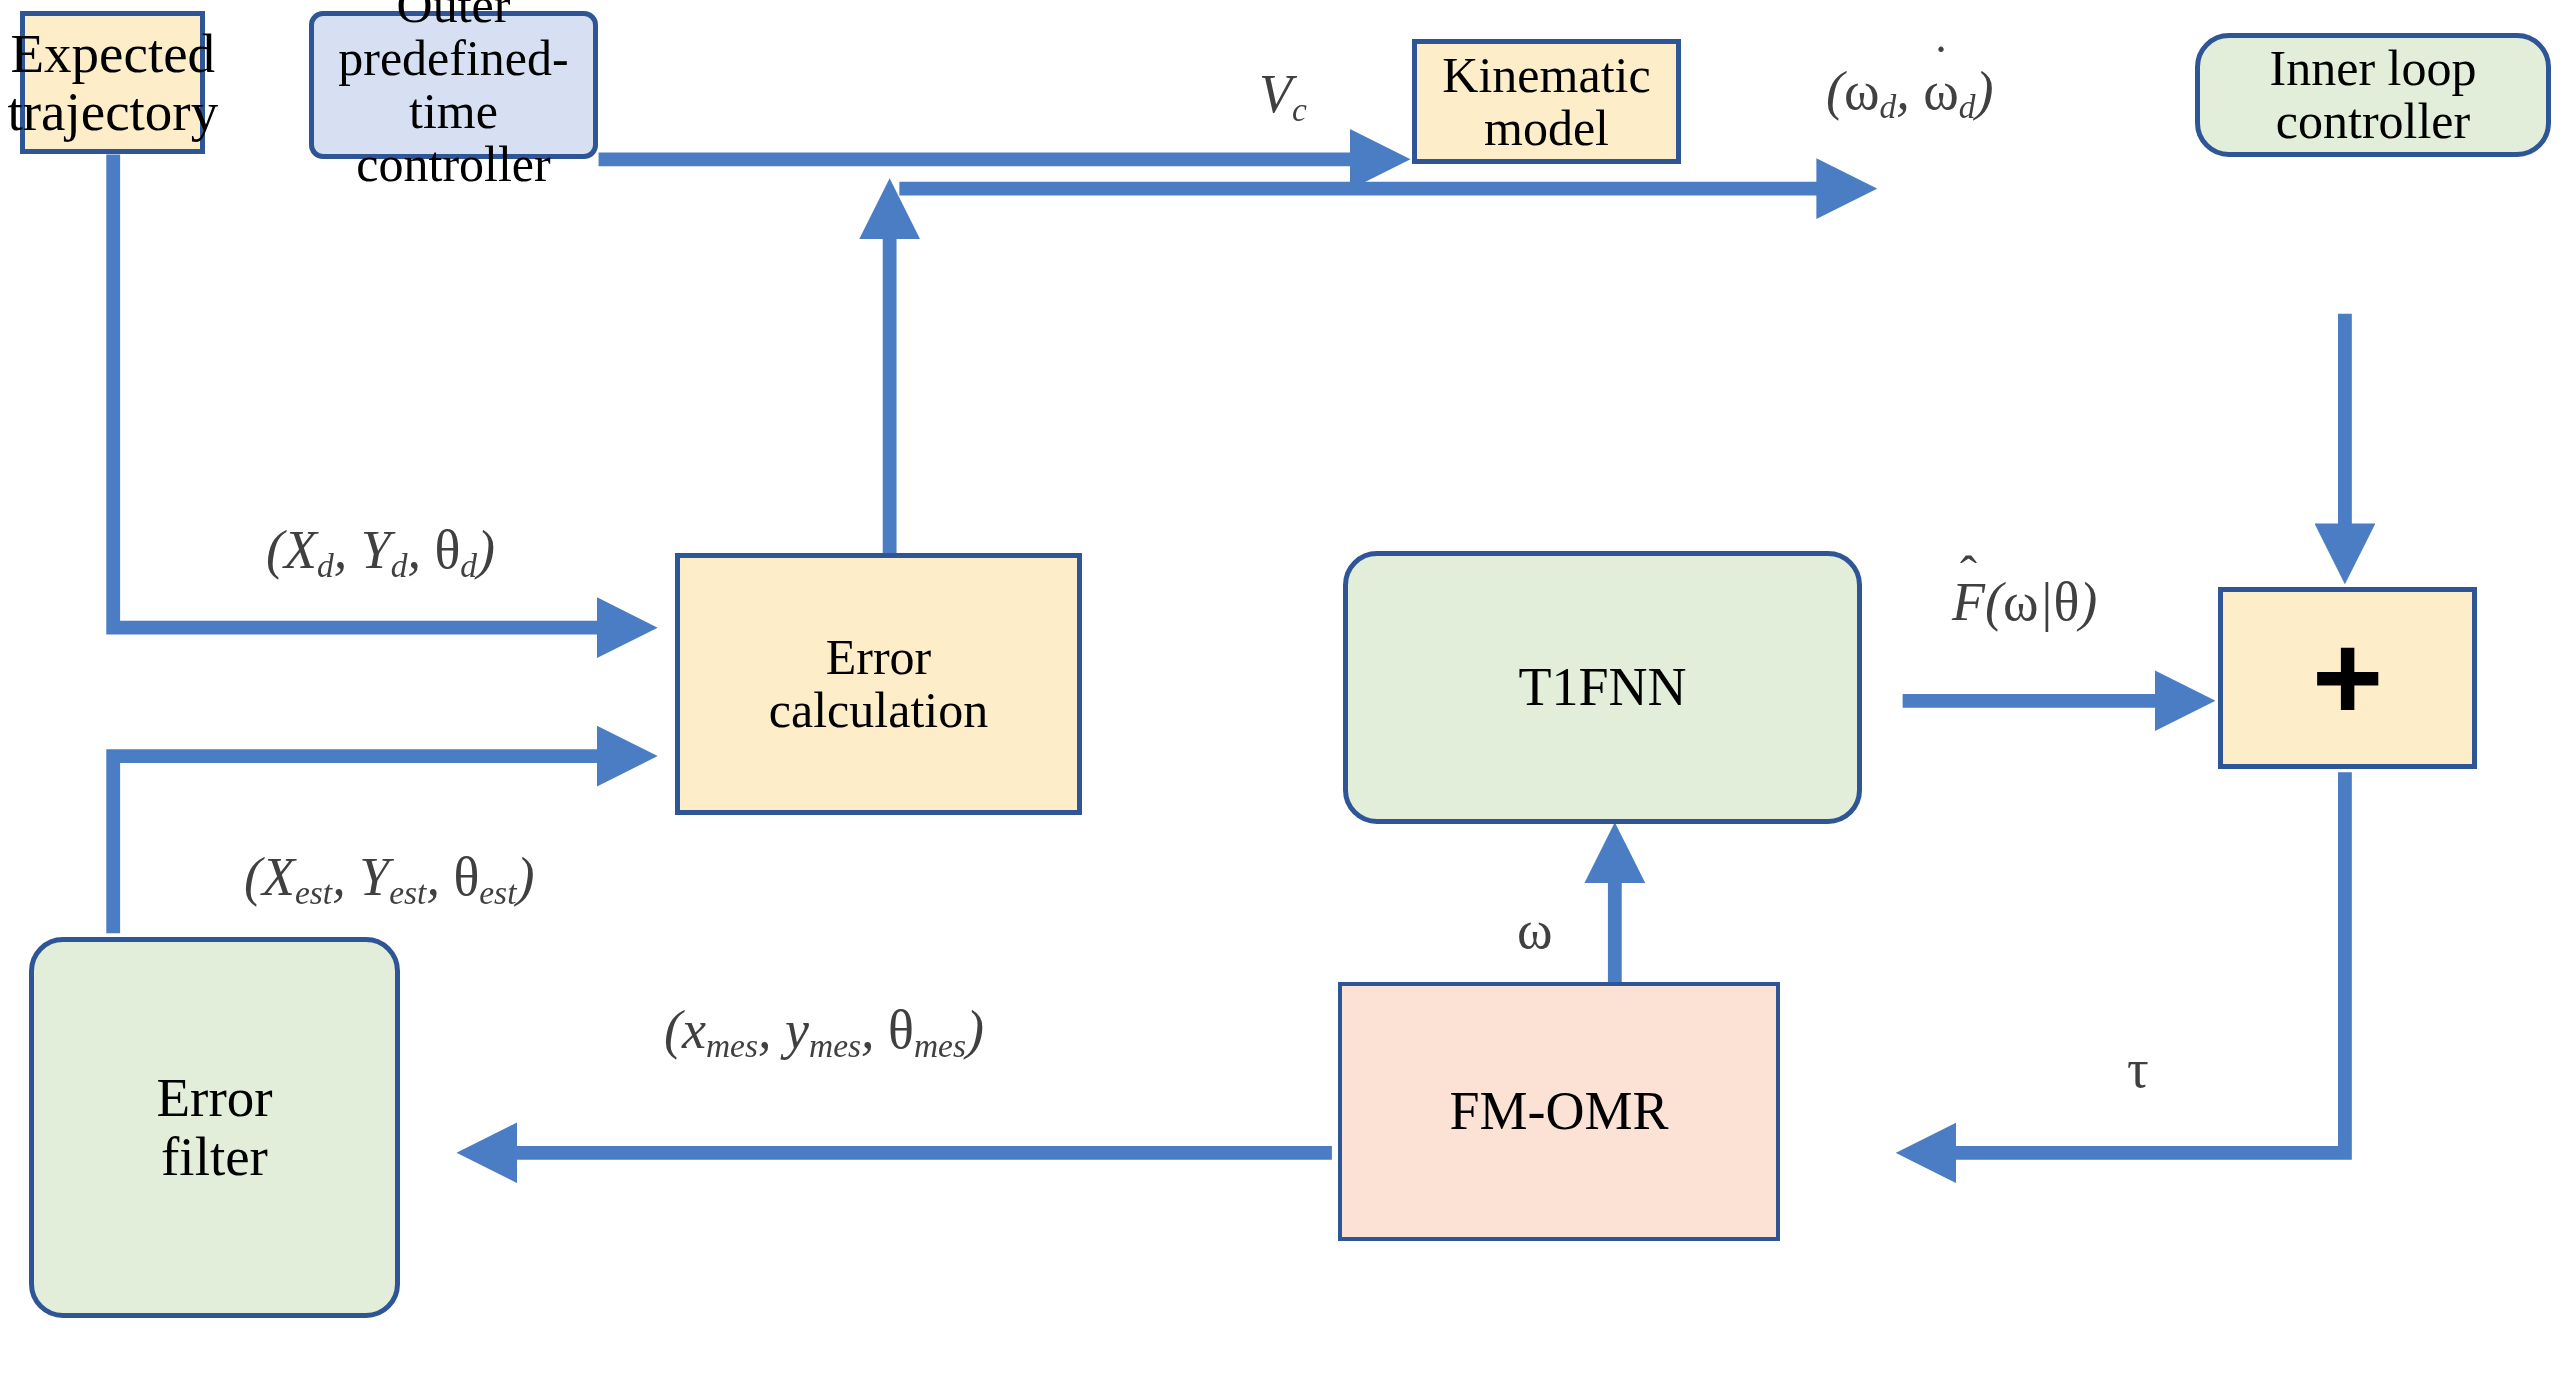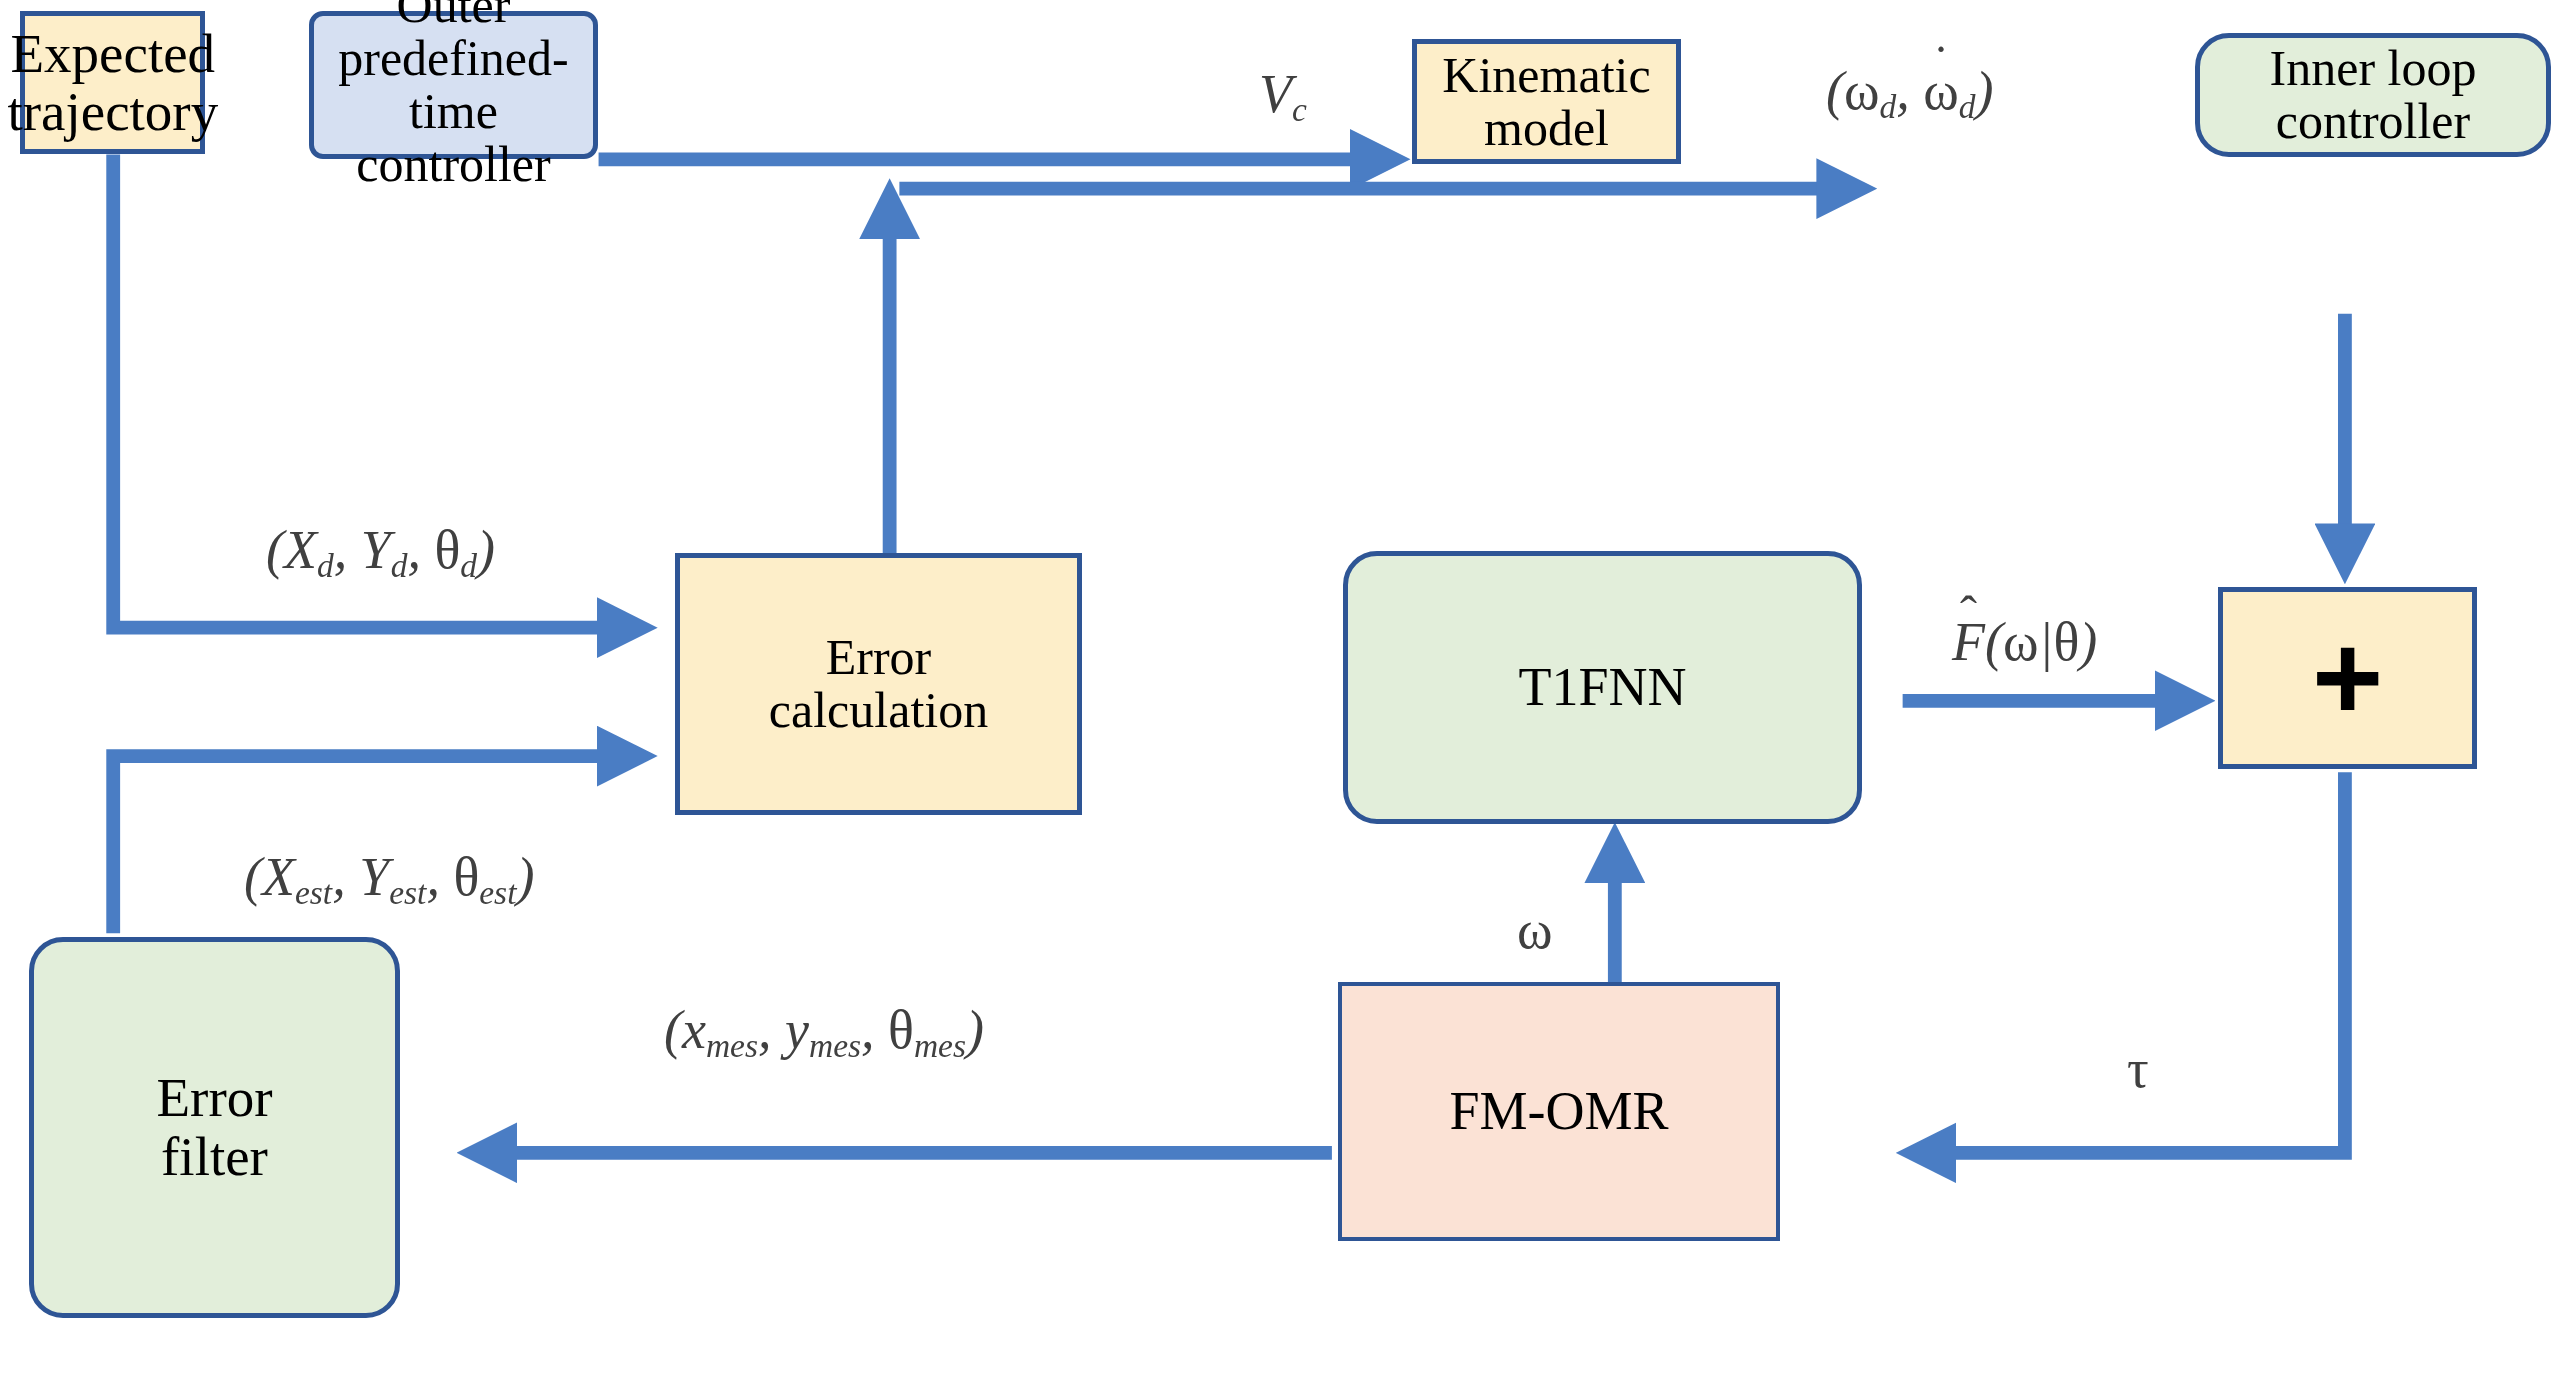--- a/index.html
+++ b/index.html
@@ -123,21 +123,21 @@
   </div>
 
   <div class="lbl math" style="left:244px;top:846px;font-size:54px;">
     (X<sub>est</sub>,&nbsp;Y<sub>est</sub>,&nbsp;<span class="up">θ</span><sub>est</sub>)
   </div>
 
   <div class="lbl math" style="left:664px;top:999px;font-size:54px;">
     (x<sub>mes</sub>,&nbsp;y<sub>mes</sub>,&nbsp;<span class="up">θ</span><sub>mes</sub>)
   </div>
 
-  <div class="lbl math" style="left:1952px;top:571px;font-size:54px;margin-top:40px;">
+  <div class="lbl math" style="left:1952px;top:571px;font-size:54px;">
     <span class="hat"><span class="hatmark">̂</span>F</span>(<span class="up">ω</span>|<span class="up">θ</span>)
   </div>
 
   <div class="lbl math" style="left:1517px;top:899px;font-size:54px;"><span class="up">ω</span></div>
 
   <div class="lbl math" style="left:2127px;top:1038px;font-size:54px;"><span class="up">τ</span></div>
 
 </div>
 
 

